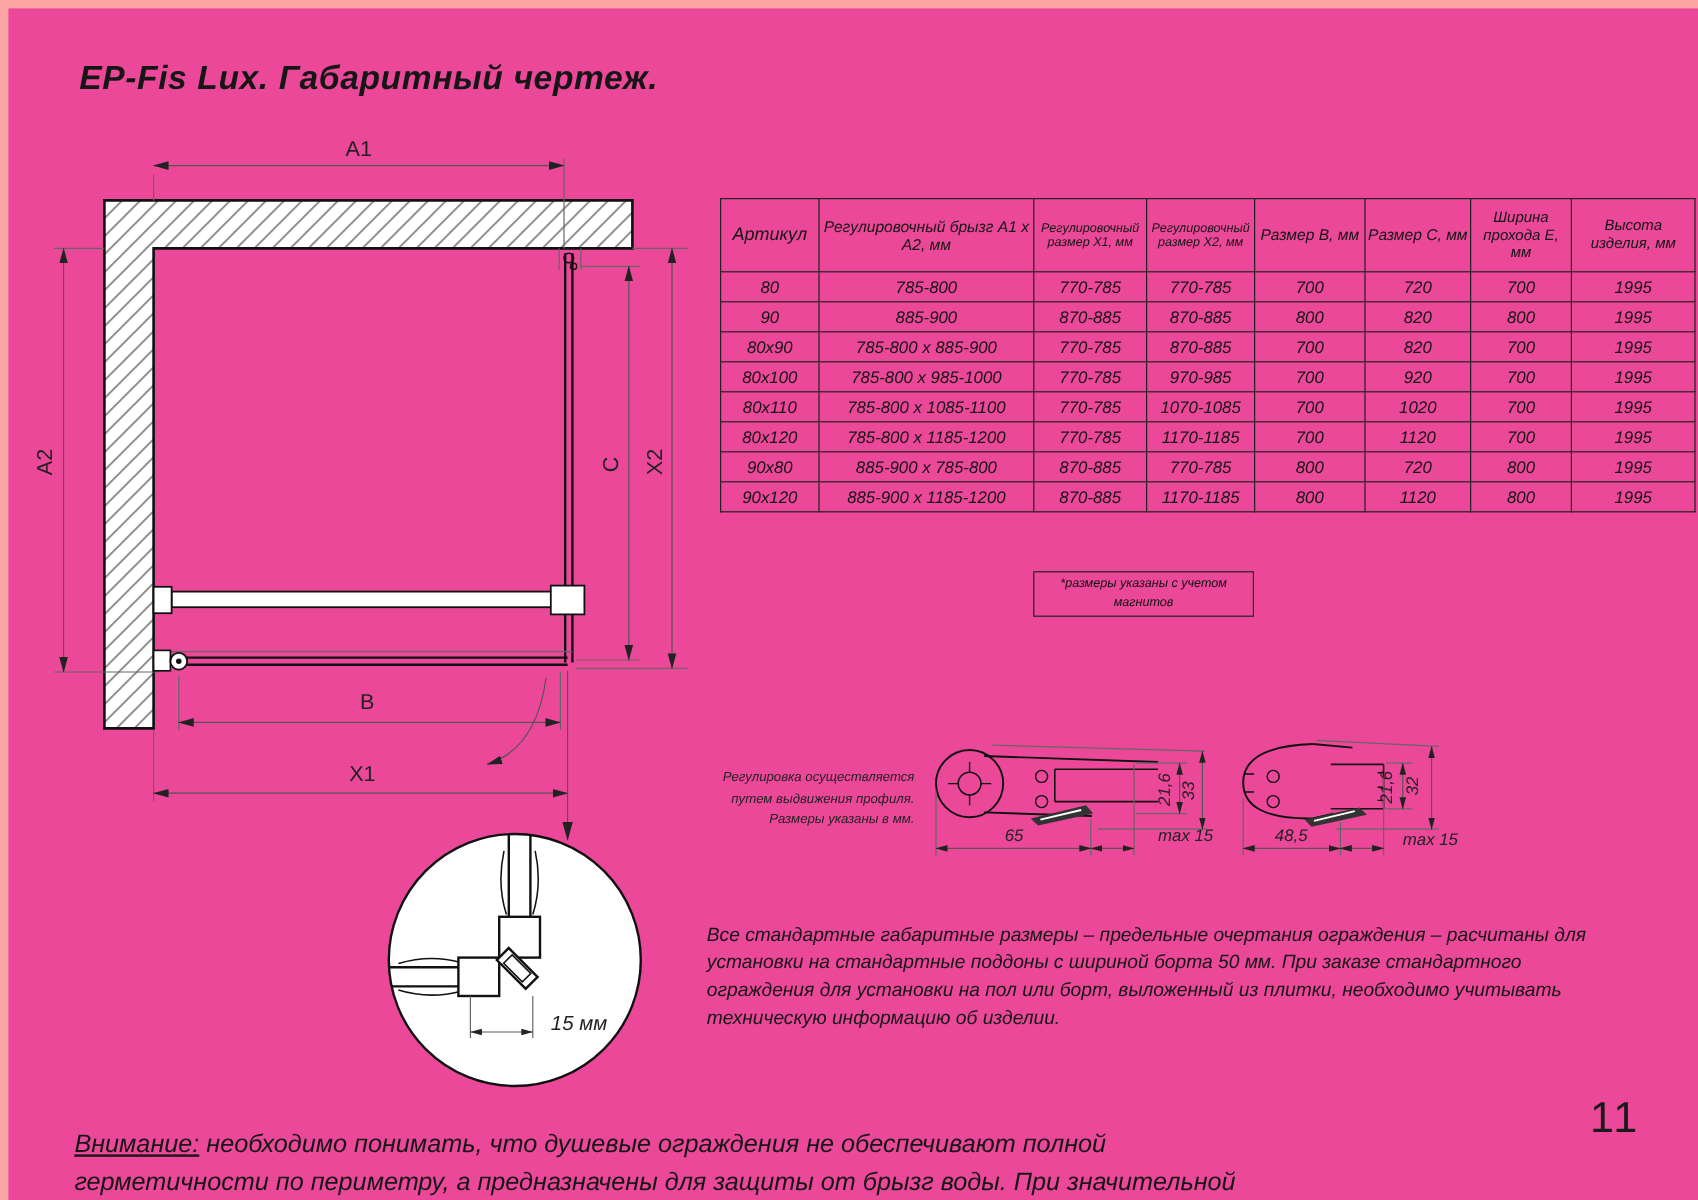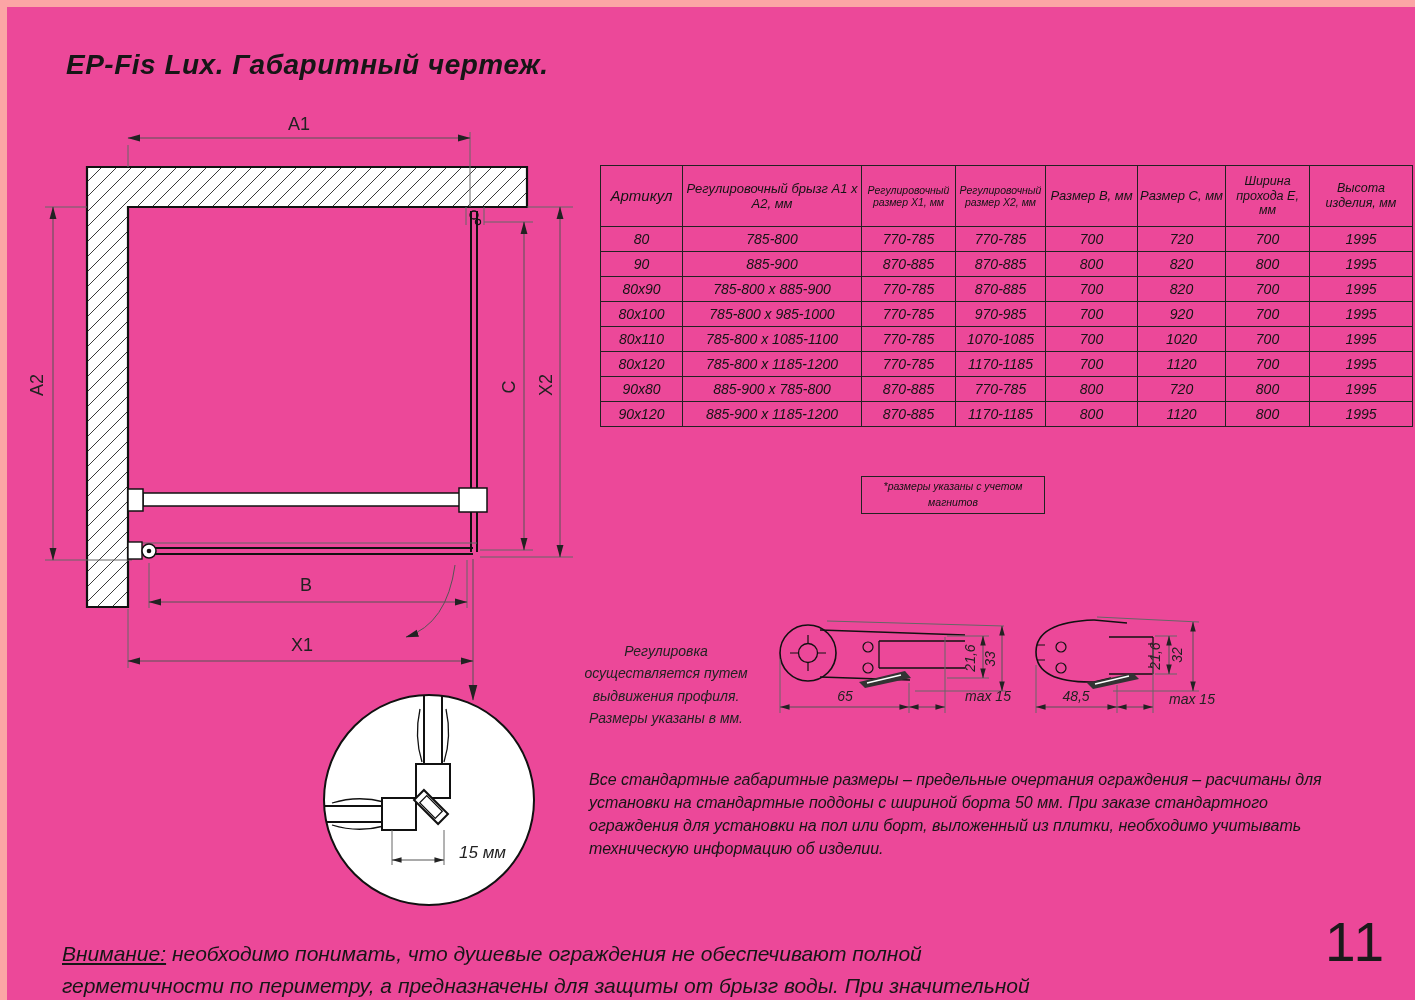--- a/index.html
+++ b/index.html
@@ -27,34 +27,34 @@
   .size-table th:nth-child(2){font-size:13px;}
   .size-table th:nth-child(3),.size-table th:nth-child(4){font-size:10.5px;}
   .size-table th:nth-child(5),.size-table th:nth-child(6){font-size:13px;}
   .size-table th:nth-child(7),.size-table th:nth-child(8){font-size:12.5px;}
   .footnote{
     left:854px;top:469px;width:184px;height:38px;border:1px solid #222;
     font-size:10.5px;font-style:italic;text-align:center;line-height:1.5;
     display:flex;align-items:center;justify-content:center;padding:0 8px;box-sizing:border-box;
   }
   .profile-note{
-    left:563px;top:633px;width:192px;text-align:center;
-    font-size:14px;font-style:italic;line-height:1.6;color:#222;
+    left:563px;top:633px;width:192px;text-align:right;
+    font-size:11px;font-style:italic;line-height:1.6;color:#222;
   }
   .paragraph{
     left:582px;top:761px;width:745px;font-size:16px;font-style:italic;
     line-height:1.44;color:#161616;
   }
   .warning{
     left:55px;top:931px;width:1015px;font-size:21px;font-style:italic;
     line-height:1.5;color:#161616;
   }
   .warning .wlabel{text-decoration:underline;}
   .pagenum{
-    left:1318px;top:903px;font-size:55px;color:#1a1a1a;letter-spacing:2px;
+    left:1318px;top:903px;font-size:36px;color:#1a1a1a;letter-spacing:2px;
   }
   
   svg{position:absolute;left:0;top:0;}
   .obj{stroke:#111;fill:none;}
   .thin{stroke:#666;stroke-width:1;fill:none;}
   .dim{stroke:#555;stroke-width:1;fill:none;}
   .dimlbl{font-family:"Liberation Sans",sans-serif;font-size:18px;fill:#222;}
   .dimsm{font-family:"Liberation Sans",sans-serif;font-size:14px;font-style:italic;fill:#222;}
   .dimdet{font-family:"Liberation Sans",sans-serif;font-size:17px;font-style:italic;fill:#222;}
 </style>

